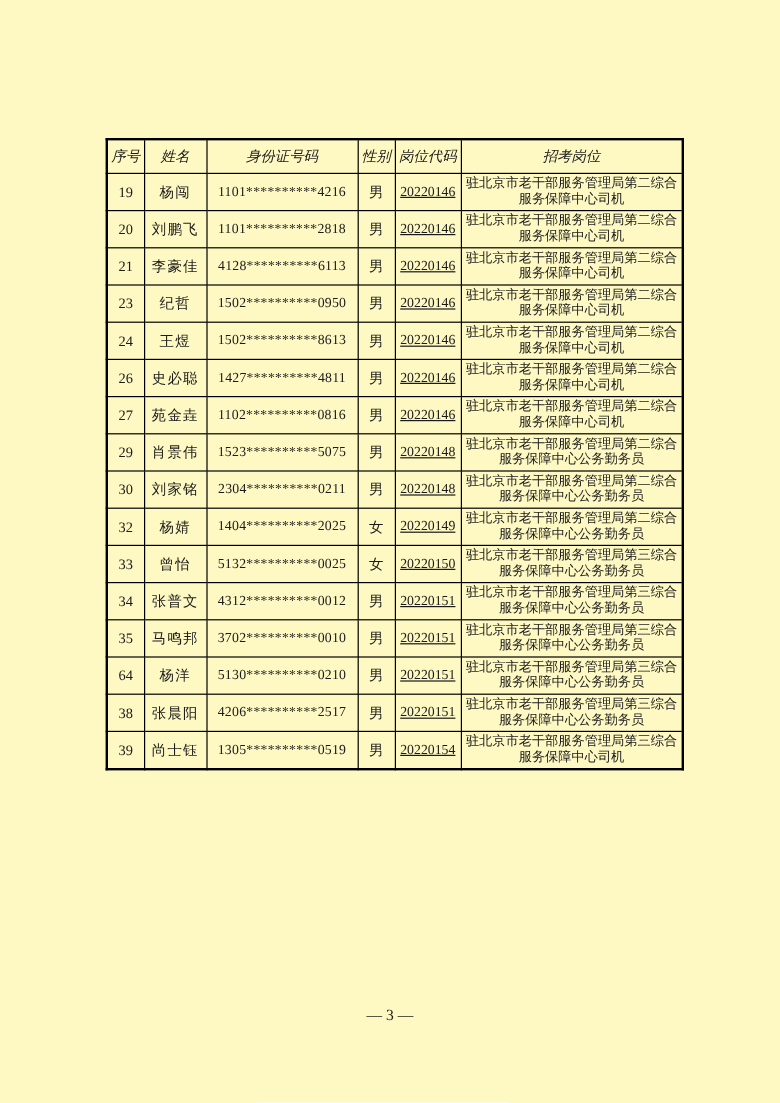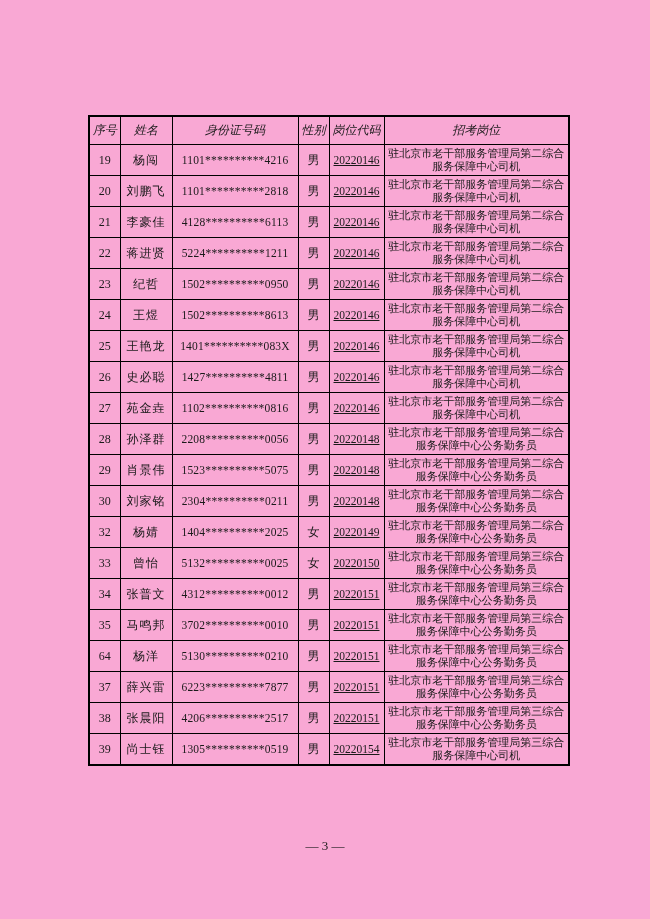--- a/index.html
+++ b/index.html
@@ -10,21 +10,21 @@
   body {
     width: 650px;
     height: 919px;
     position: relative;
     font-family: "Liberation Serif", "DejaVu Serif", serif;
     color: #1a1a1a;
   }
   .page {
     position: absolute;
     inset: 0;
-    background: #f9a8d4;
+    background: #fef9c3;
   }
   table.roster {
     position: absolute;
     left: 88px;
     top: 115px;
     width: 480px;
     border-collapse: collapse;
     table-layout: fixed;
     border: 2px solid #000;
   }
@@ -110,74 +110,50 @@
         </tr>
         <tr>
           <td class="cell-no">21</td>
           <td class="cell-name">李豪佳</td>
           <td class="cell-id_number">4128**********6113</td>
           <td class="cell-gender">男</td>
           <td class="cell-job_code">20220146</td>
           <td class="cell-position">驻北京市老干部服务管理局第二综合服务保障中心司机</td>
         </tr>
         <tr>
-          <td class="cell-no">22</td>
-          <td class="cell-name">蒋进贤</td>
-          <td class="cell-id_number">5224**********1211</td>
-          <td class="cell-gender">男</td>
-          <td class="cell-job_code">20220146</td>
-          <td class="cell-position">驻北京市老干部服务管理局第二综合服务保障中心司机</td>
-        </tr>
-        <tr>
           <td class="cell-no">23</td>
           <td class="cell-name">纪哲</td>
           <td class="cell-id_number">1502**********0950</td>
           <td class="cell-gender">男</td>
           <td class="cell-job_code">20220146</td>
           <td class="cell-position">驻北京市老干部服务管理局第二综合服务保障中心司机</td>
         </tr>
         <tr>
           <td class="cell-no">24</td>
           <td class="cell-name">王煜</td>
           <td class="cell-id_number">1502**********8613</td>
           <td class="cell-gender">男</td>
           <td class="cell-job_code">20220146</td>
           <td class="cell-position">驻北京市老干部服务管理局第二综合服务保障中心司机</td>
         </tr>
         <tr>
-          <td class="cell-no">25</td>
-          <td class="cell-name">王艳龙</td>
-          <td class="cell-id_number">1401**********083X</td>
-          <td class="cell-gender">男</td>
-          <td class="cell-job_code">20220146</td>
-          <td class="cell-position">驻北京市老干部服务管理局第二综合服务保障中心司机</td>
-        </tr>
-        <tr>
           <td class="cell-no">26</td>
           <td class="cell-name">史必聪</td>
           <td class="cell-id_number">1427**********4811</td>
           <td class="cell-gender">男</td>
           <td class="cell-job_code">20220146</td>
           <td class="cell-position">驻北京市老干部服务管理局第二综合服务保障中心司机</td>
         </tr>
         <tr>
           <td class="cell-no">27</td>
           <td class="cell-name">苑金垚</td>
           <td class="cell-id_number">1102**********0816</td>
           <td class="cell-gender">男</td>
           <td class="cell-job_code">20220146</td>
           <td class="cell-position">驻北京市老干部服务管理局第二综合服务保障中心司机</td>
-        </tr>
-        <tr>
-          <td class="cell-no">28</td>
-          <td class="cell-name">孙泽群</td>
-          <td class="cell-id_number">2208**********0056</td>
-          <td class="cell-gender">男</td>
-          <td class="cell-job_code">20220148</td>
-          <td class="cell-position">驻北京市老干部服务管理局第二综合服务保障中心公务勤务员</td>
         </tr>
         <tr>
           <td class="cell-no">29</td>
           <td class="cell-name">肖景伟</td>
           <td class="cell-id_number">1523**********5075</td>
           <td class="cell-gender">男</td>
           <td class="cell-job_code">20220148</td>
           <td class="cell-position">驻北京市老干部服务管理局第二综合服务保障中心公务勤务员</td>
         </tr>
         <tr>
@@ -217,28 +193,20 @@
           <td class="cell-name">马鸣邦</td>
           <td class="cell-id_number">3702**********0010</td>
           <td class="cell-gender">男</td>
           <td class="cell-job_code">20220151</td>
           <td class="cell-position">驻北京市老干部服务管理局第三综合服务保障中心公务勤务员</td>
         </tr>
         <tr>
           <td class="cell-no">64</td>
           <td class="cell-name">杨洋</td>
           <td class="cell-id_number">5130**********0210</td>
-          <td class="cell-gender">男</td>
-          <td class="cell-job_code">20220151</td>
-          <td class="cell-position">驻北京市老干部服务管理局第三综合服务保障中心公务勤务员</td>
-        </tr>
-        <tr>
-          <td class="cell-no">37</td>
-          <td class="cell-name">薛兴雷</td>
-          <td class="cell-id_number">6223**********7877</td>
           <td class="cell-gender">男</td>
           <td class="cell-job_code">20220151</td>
           <td class="cell-position">驻北京市老干部服务管理局第三综合服务保障中心公务勤务员</td>
         </tr>
         <tr>
           <td class="cell-no">38</td>
           <td class="cell-name">张晨阳</td>
           <td class="cell-id_number">4206**********2517</td>
           <td class="cell-gender">男</td>
           <td class="cell-job_code">20220151</td>

